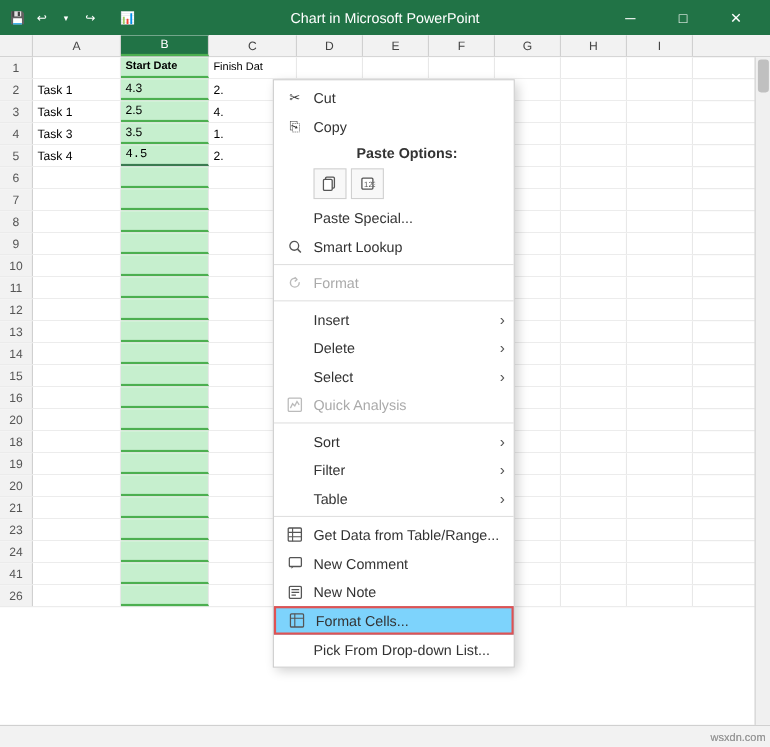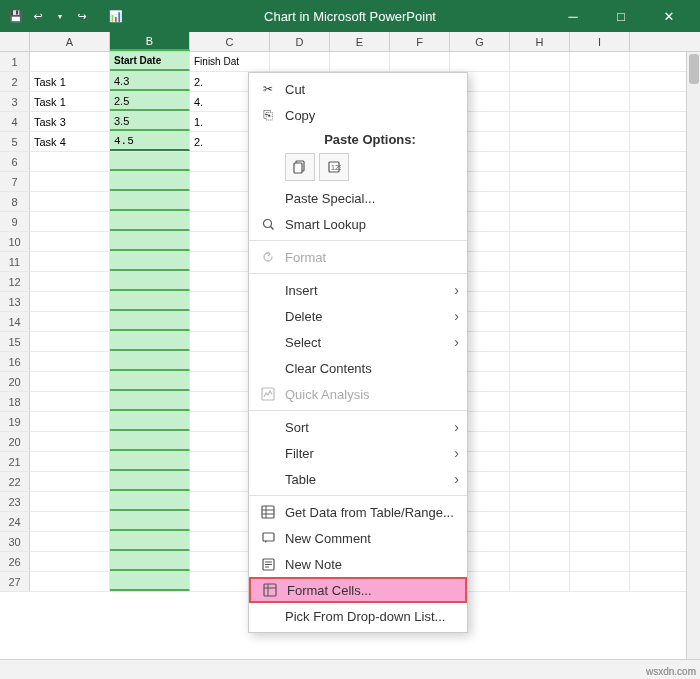--- a/index.html
+++ b/index.html
@@ -185,21 +185,21 @@
     }
     .menu-item.disabled { color: #aaa; cursor: default; }
     .menu-item.has-arrow::after {
       content: '›';
       position: absolute;
       right: 8px;
       font-size: 14px;
       color: #555;
     }
     .menu-item.highlighted {
-      background: #f9a8d4;
+      background: #7dd3fc;
       border: 2px solid #e05252;
     }
     .menu-icon {
       position: absolute;
       left: 10px;
       width: 18px;
       height: 18px;
       display: flex;
       align-items: center;
       justify-content: center;
@@ -571,32 +571,20 @@
           <div class="cell col-b selected-col-b" style="background:#eaf4e4;"></div>
           <div class="cell col-c"></div>
           <div class="cell col-d"></div>
           <div class="cell col-e"></div>
           <div class="cell col-f"></div>
           <div class="cell col-g"></div>
           <div class="cell col-h"></div>
           <div class="cell col-i"></div>
         </div>
       <div class="grid-row">
-          <div class="row-num">22</div>
-          <div class="cell col-a"></div>
-          <div class="cell col-b selected-col-b" style="background:#eaf4e4;"></div>
-          <div class="cell col-c"></div>
-          <div class="cell col-d"></div>
-          <div class="cell col-e"></div>
-          <div class="cell col-f"></div>
-          <div class="cell col-g"></div>
-          <div class="cell col-h"></div>
-          <div class="cell col-i"></div>
-        </div>
-      <div class="grid-row">
           <div class="row-num">23</div>
           <div class="cell col-a"></div>
           <div class="cell col-b selected-col-b" style="background:#eaf4e4;"></div>
           <div class="cell col-c"></div>
           <div class="cell col-d"></div>
           <div class="cell col-e"></div>
           <div class="cell col-f"></div>
           <div class="cell col-g"></div>
           <div class="cell col-h"></div>
           <div class="cell col-i"></div>
@@ -607,45 +595,33 @@
           <div class="cell col-b selected-col-b" style="background:#eaf4e4;"></div>
           <div class="cell col-c"></div>
           <div class="cell col-d"></div>
           <div class="cell col-e"></div>
           <div class="cell col-f"></div>
           <div class="cell col-g"></div>
           <div class="cell col-h"></div>
           <div class="cell col-i"></div>
         </div>
       <div class="grid-row">
-          <div class="row-num">30</div>
+          <div class="row-num">41</div>
           <div class="cell col-a"></div>
           <div class="cell col-b selected-col-b" style="background:#eaf4e4;"></div>
           <div class="cell col-c"></div>
           <div class="cell col-d"></div>
           <div class="cell col-e"></div>
           <div class="cell col-f"></div>
           <div class="cell col-g"></div>
           <div class="cell col-h"></div>
           <div class="cell col-i"></div>
         </div>
       <div class="grid-row">
           <div class="row-num">26</div>
-          <div class="cell col-a"></div>
-          <div class="cell col-b selected-col-b" style="background:#eaf4e4;"></div>
-          <div class="cell col-c"></div>
-          <div class="cell col-d"></div>
-          <div class="cell col-e"></div>
-          <div class="cell col-f"></div>
-          <div class="cell col-g"></div>
-          <div class="cell col-h"></div>
-          <div class="cell col-i"></div>
-        </div>
-      <div class="grid-row">
-          <div class="row-num">27</div>
           <div class="cell col-a"></div>
           <div class="cell col-b selected-col-b" style="background:#eaf4e4;"></div>
           <div class="cell col-c"></div>
           <div class="cell col-d"></div>
           <div class="cell col-e"></div>
           <div class="cell col-f"></div>
           <div class="cell col-g"></div>
           <div class="cell col-h"></div>
           <div class="cell col-i"></div>
         </div>
@@ -730,24 +706,20 @@
     <div class="menu-item has-arrow">
       <span class="menu-icon"></span>
       <span>Delete</span>
     </div>
 
     <div class="menu-item has-arrow">
       <span class="menu-icon"></span>
       <span>Select</span>
     </div>
 
-    <div class="menu-item">
-      <span class="menu-icon"></span>
-      <span>Clear Contents</span>
-    </div>
 
     <div class="menu-item disabled">
       <span class="menu-icon">
         <svg width="14" height="14" viewBox="0 0 14 14" fill="none">
             <rect x="1" y="1" width="12" height="12" rx="1" stroke="#bbb" stroke-width="1.2"></rect>
             <path d="M3 10 L5 6 L7 8 L9 4 L11 7" stroke="#bbb" stroke-width="1.2" fill="none"></path>
           </svg>
       </span>
       <span>Quick Analysis</span>
     </div>

